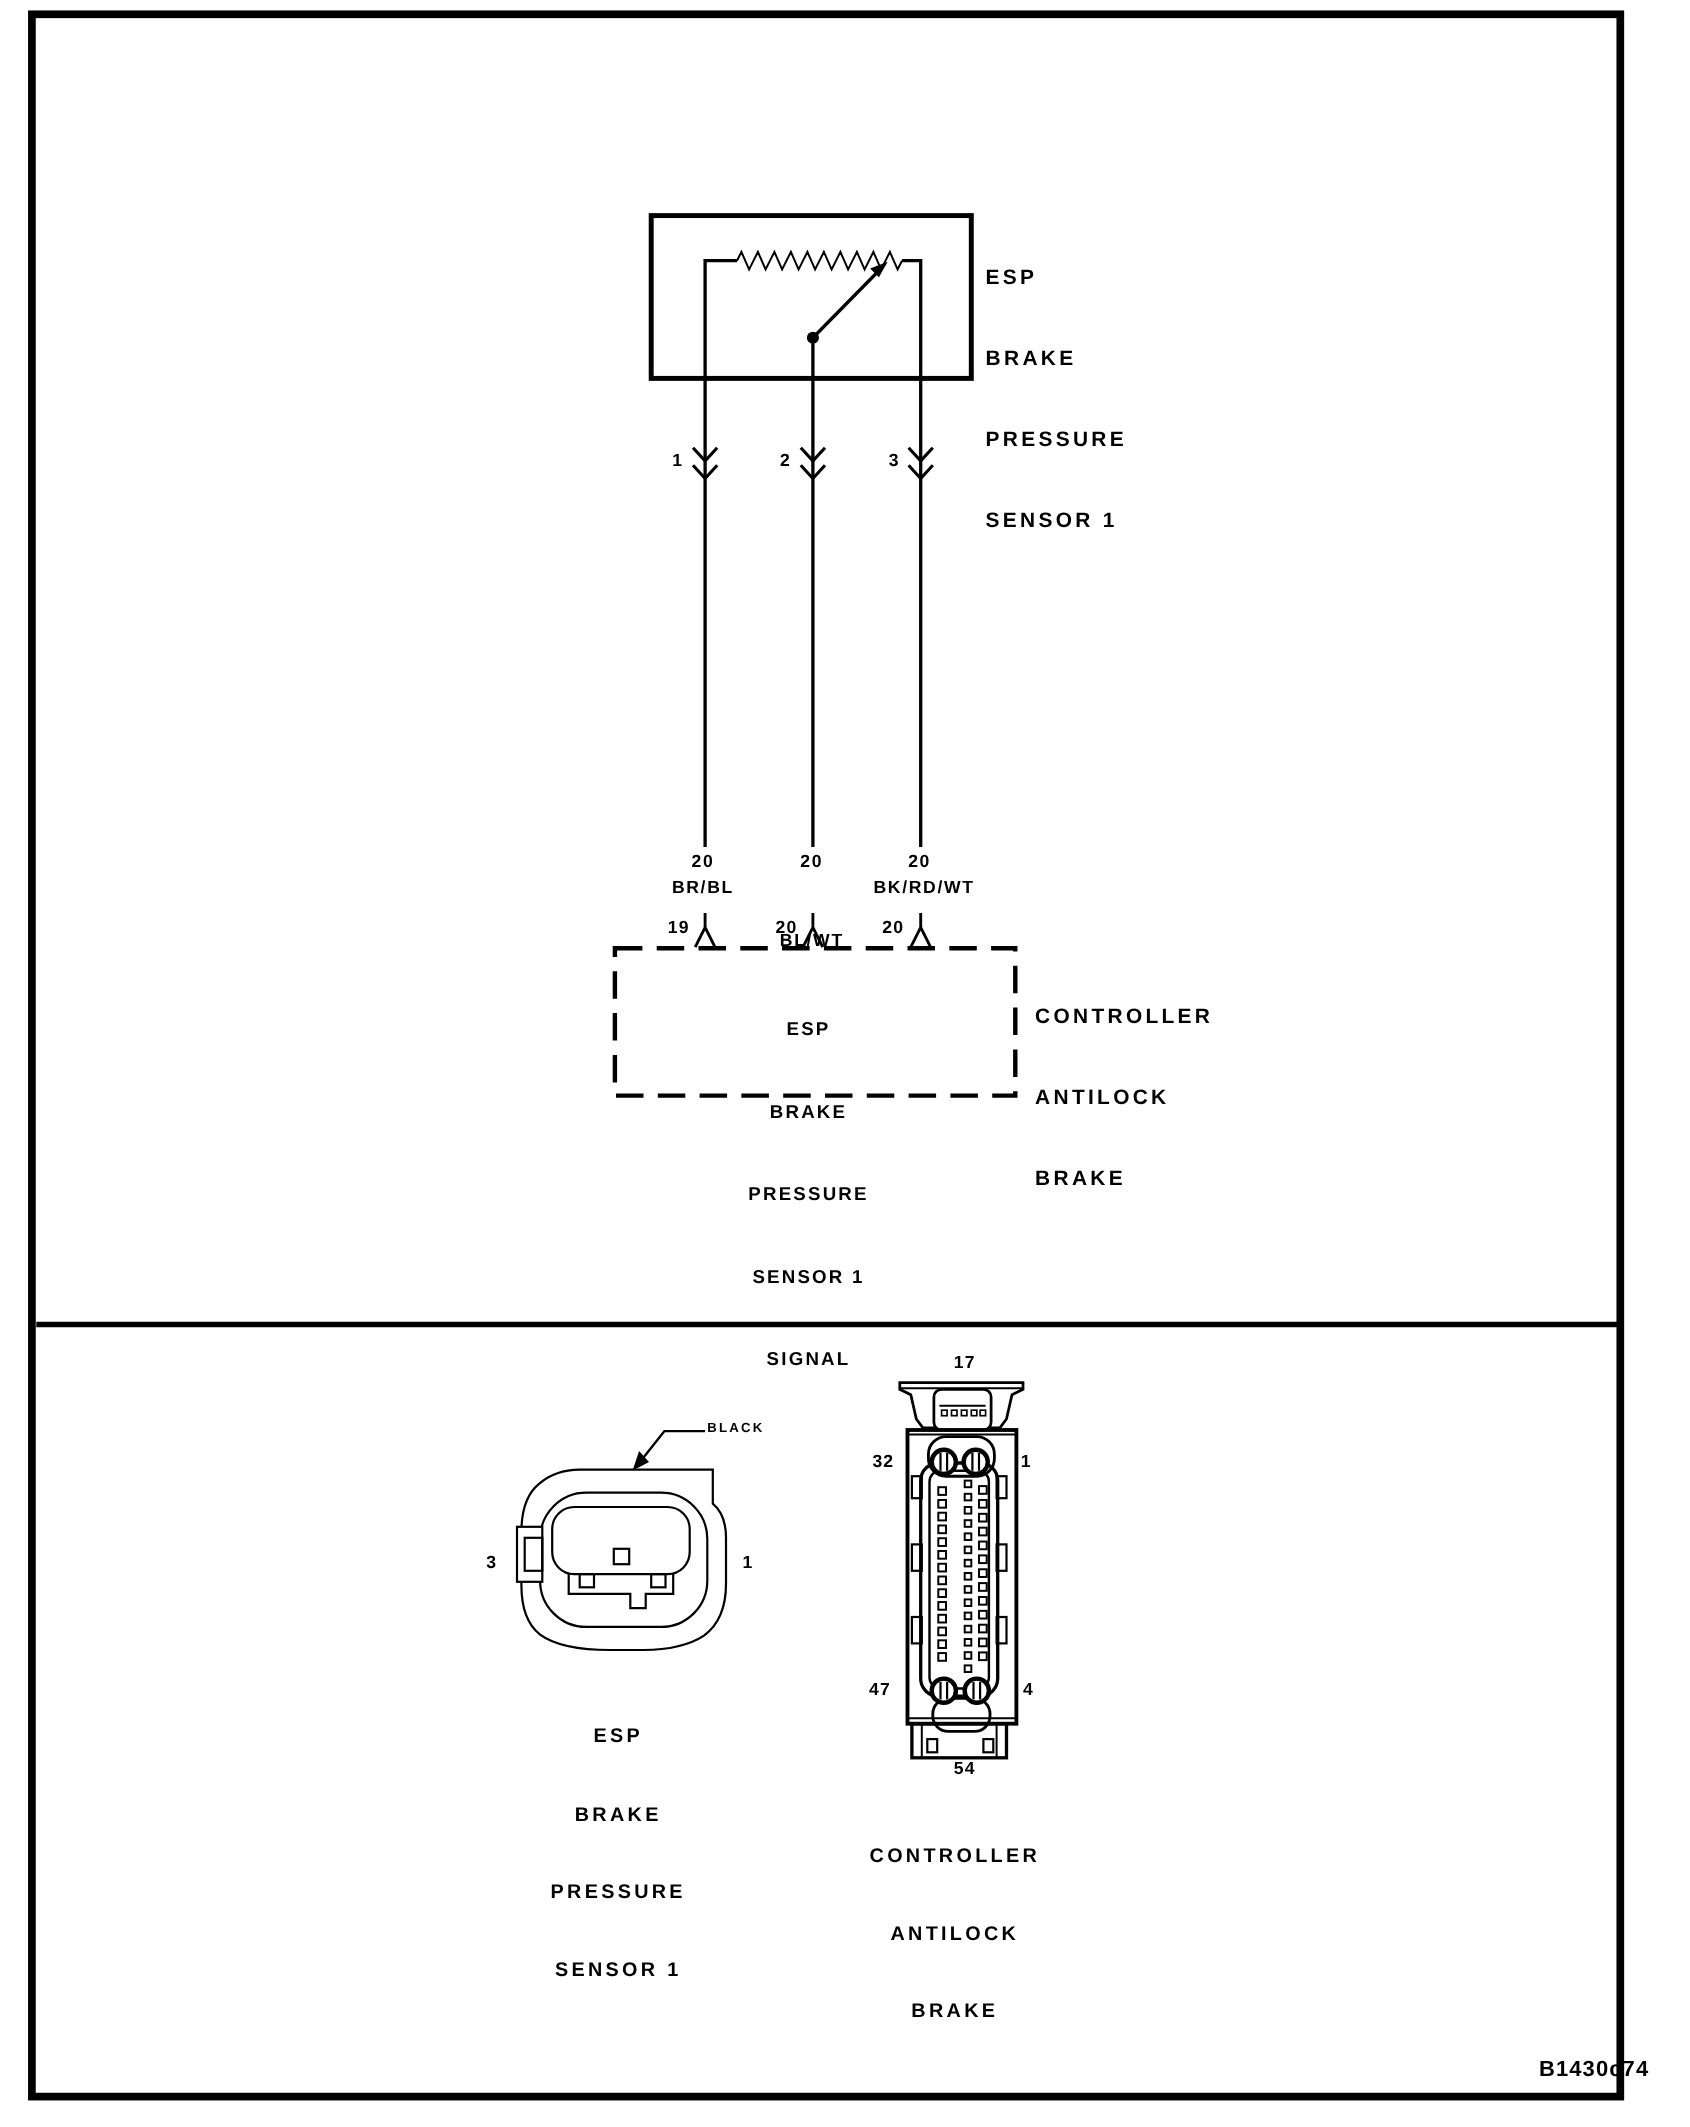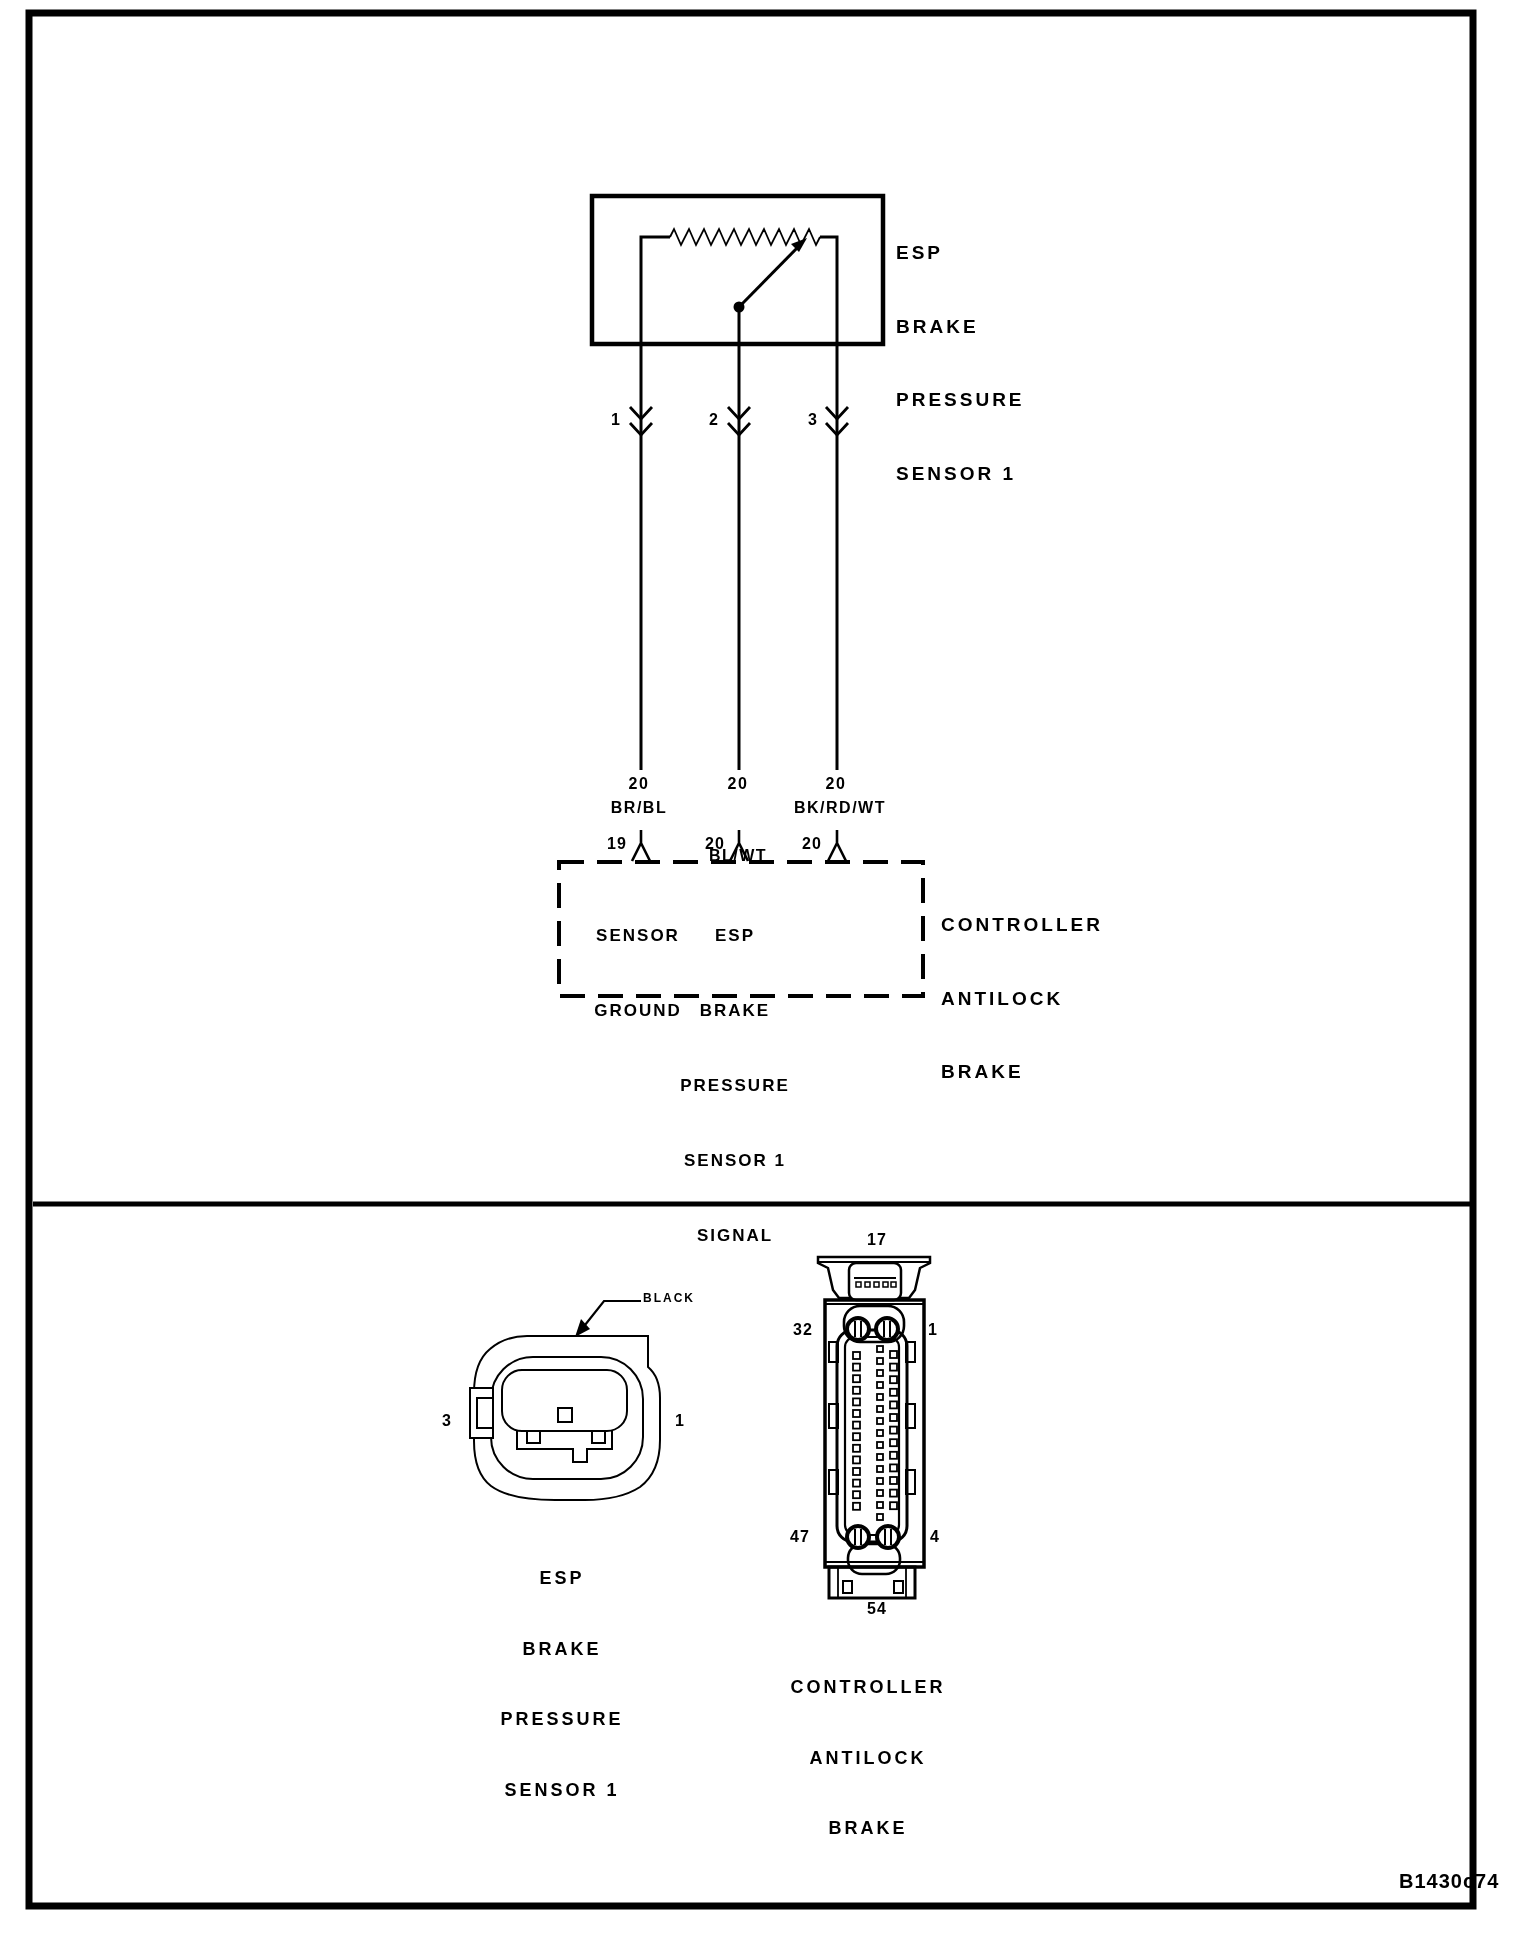--- a/index.html
+++ b/index.html
@@ -180,24 +180,20 @@
   <div class="lbl wirelbl ctr" style="left:836px;top:776px;">20</div>
 
   <div class="lbl wirelbl ctr" style="left:639px;top:800px;">BR/BL</div>
   <div class="lbl wirelbl ctr" style="left:738px;top:848px;">BL/WT</div>
   <div class="lbl wirelbl ctr" style="left:840px;top:800px;">BK/RD/WT</div>
 
   <div class="lbl pin ctr" style="left:617px;top:836px;">19</div>
   <div class="lbl pin ctr" style="left:715px;top:836px;">20</div>
   <div class="lbl pin ctr" style="left:812px;top:836px;">20</div>
 
-  <div class="lbl mid ctr" style="left:638px;top:873px;">
-    <div>SENSOR</div>
-    <div>GROUND</div>
-  </div>
   <div class="lbl mid ctr" style="left:735px;top:873px;">
     <div>ESP</div>
     <div>BRAKE</div>
     <div>PRESSURE</div>
     <div>SENSOR 1</div>
     <div>SIGNAL</div>
   </div>
 
   <div class="lbl big" style="left:941px;top:864px;">
     <div>CONTROLLER</div>

